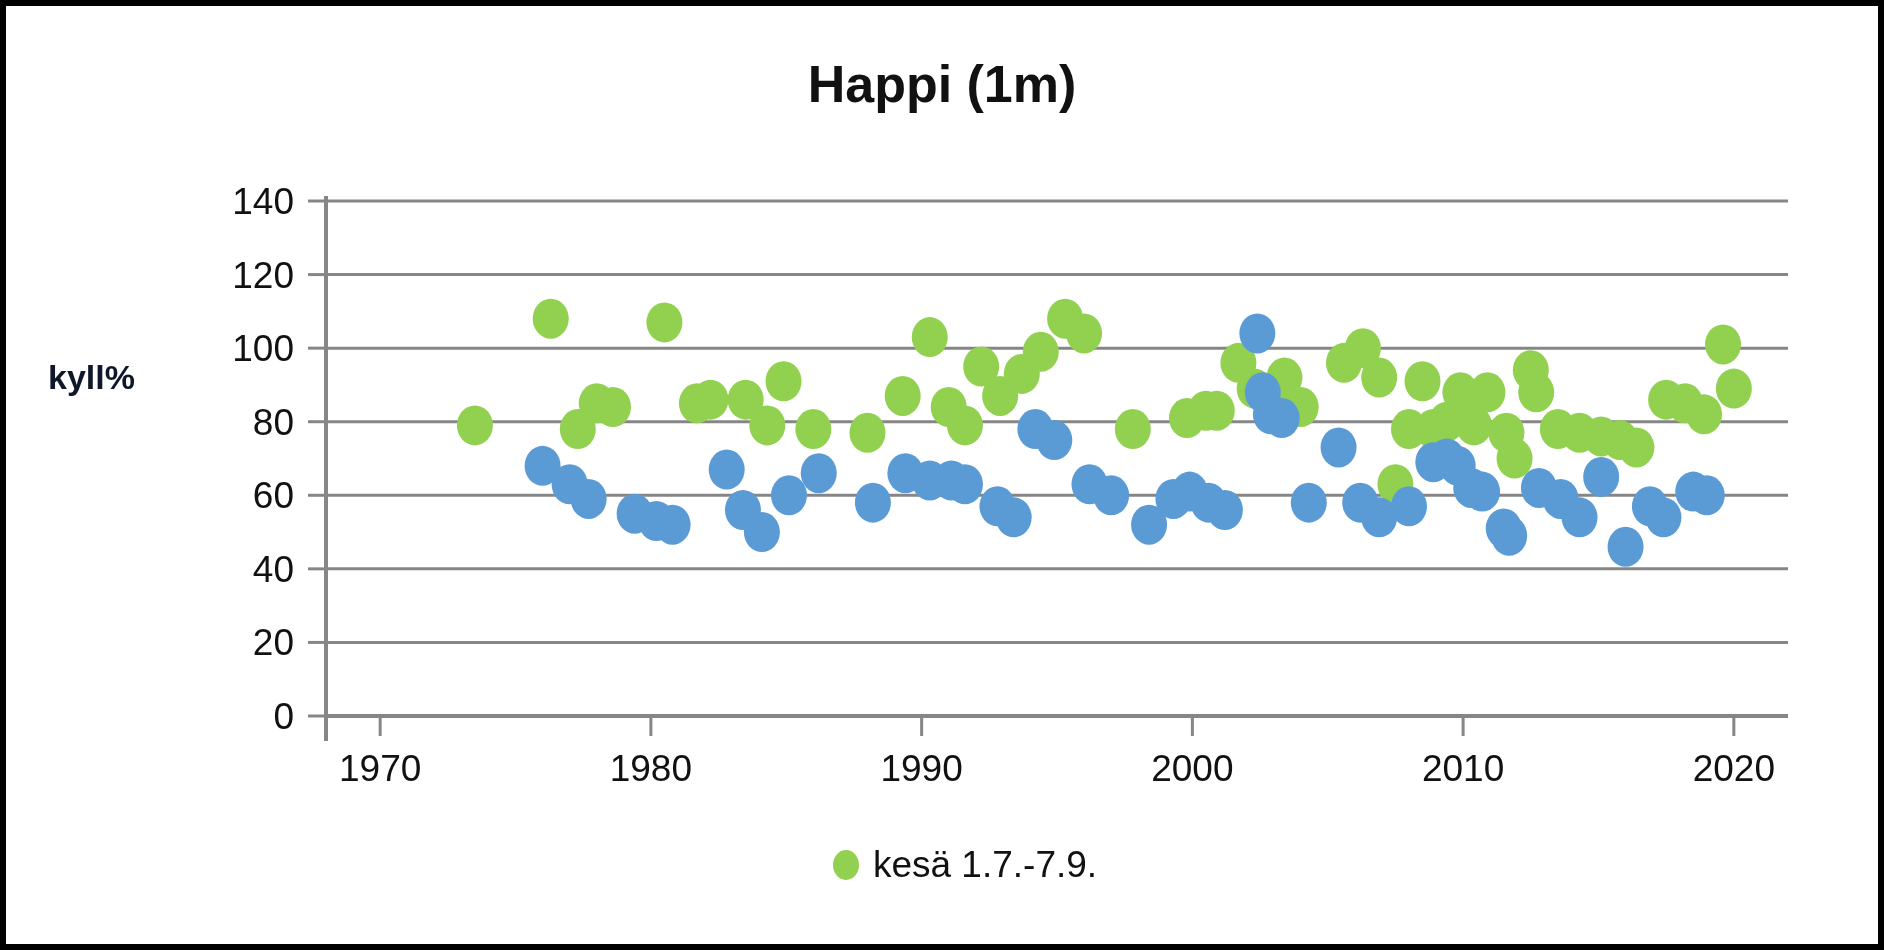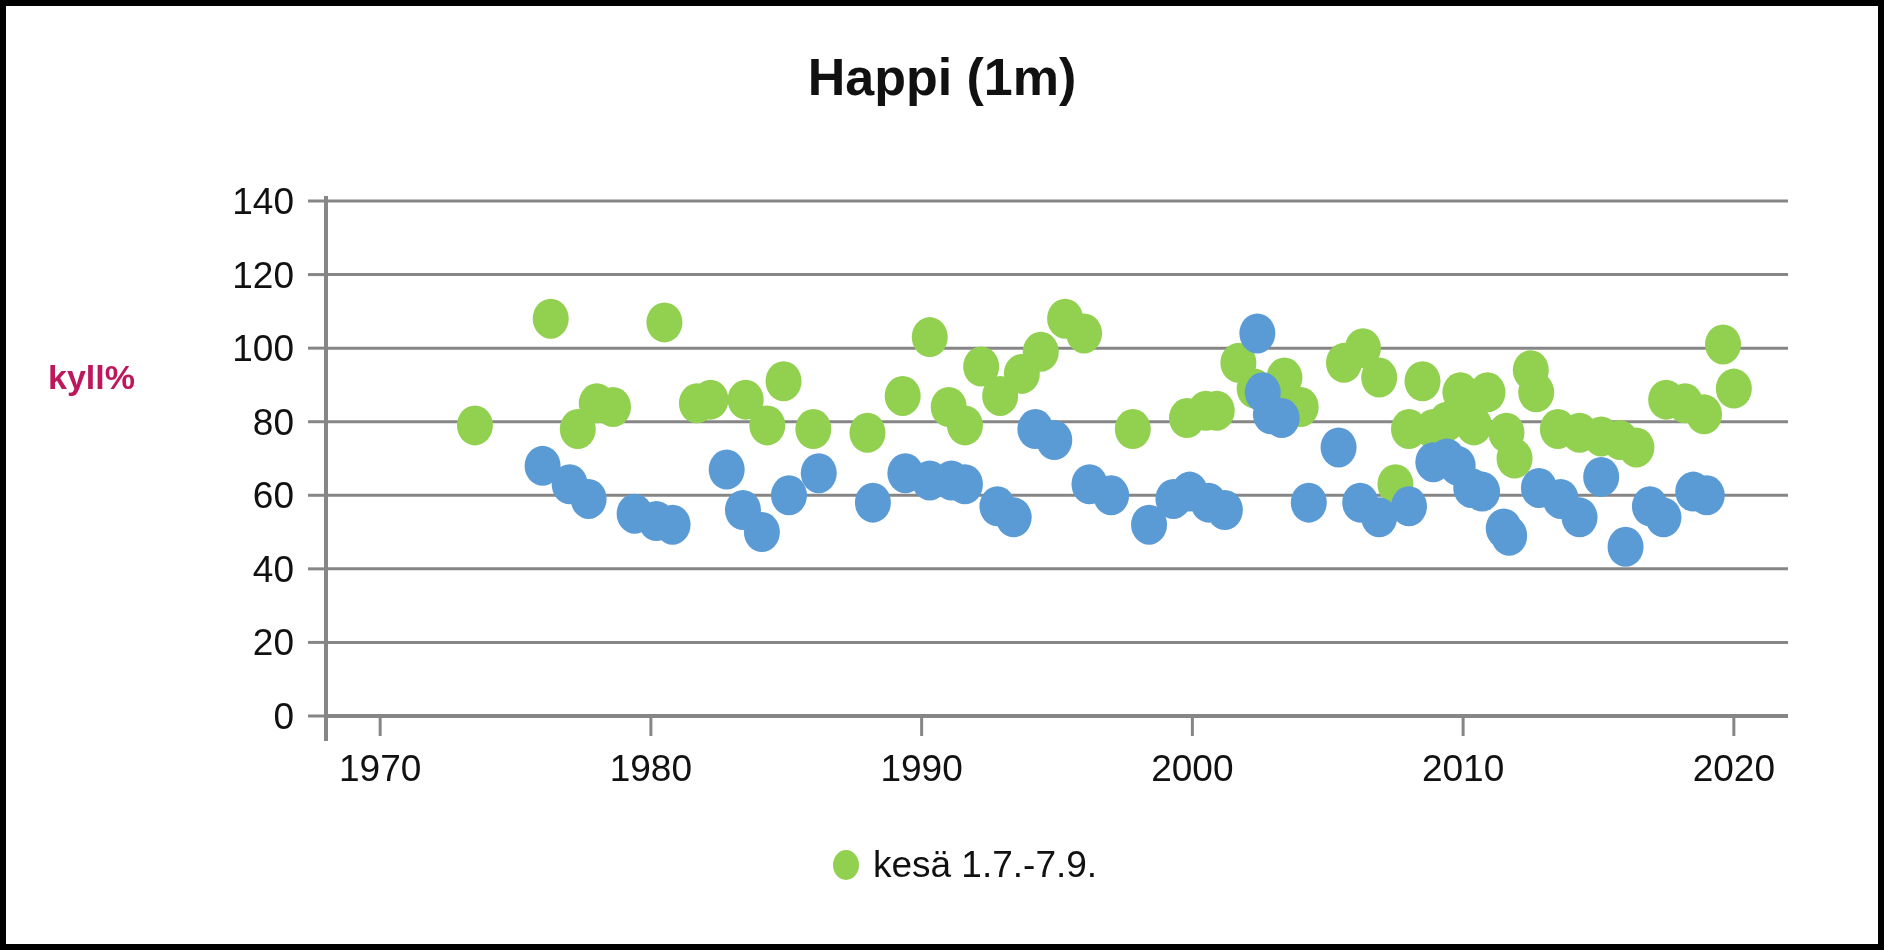--- a/index.html
+++ b/index.html
@@ -19,36 +19,36 @@
     top: 0;
     width: 1884px;
     height: 950px;
     box-sizing: border-box;
     border: 6px solid #000000;
     background: #ffffff;
   }
   #chart-title {
     position: absolute;
     left: 0;
-    top: 41px;
+    top: 48px;
     width: 100%;
     text-align: center;
     font-size: 52px;
     font-weight: bold;
     color: #111111;
     letter-spacing: 0px;
     font-family: "Liberation Sans", sans-serif;
   }
   #y-axis-title {
     position: absolute;
     left: 42px;
     top: 352px;
     font-size: 34px;
     font-weight: bold;
-    color: #be185d;
+    color: #0f172a;
     font-family: "Liberation Sans", sans-serif;
   }
   #plot-svg {
     position: absolute;
     left: 0;
     top: 0;
   }
   .ytick-label {
     font-size: 37px;
     fill: #111111;

